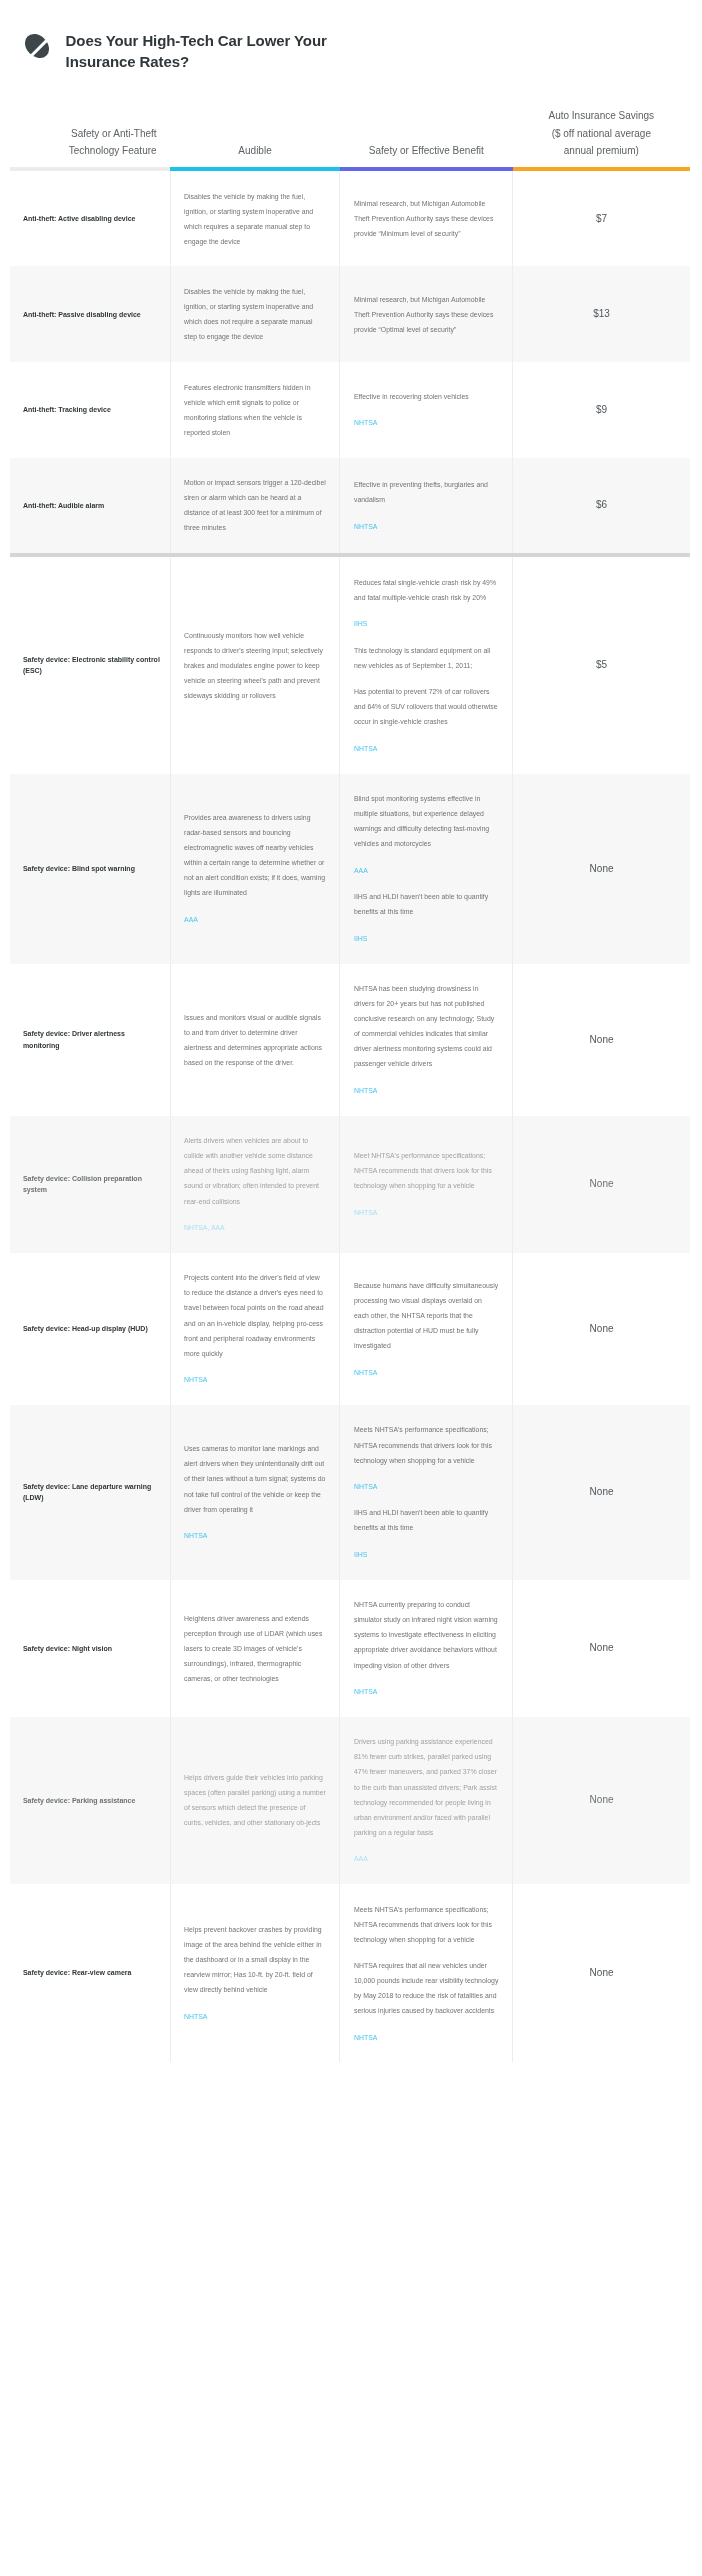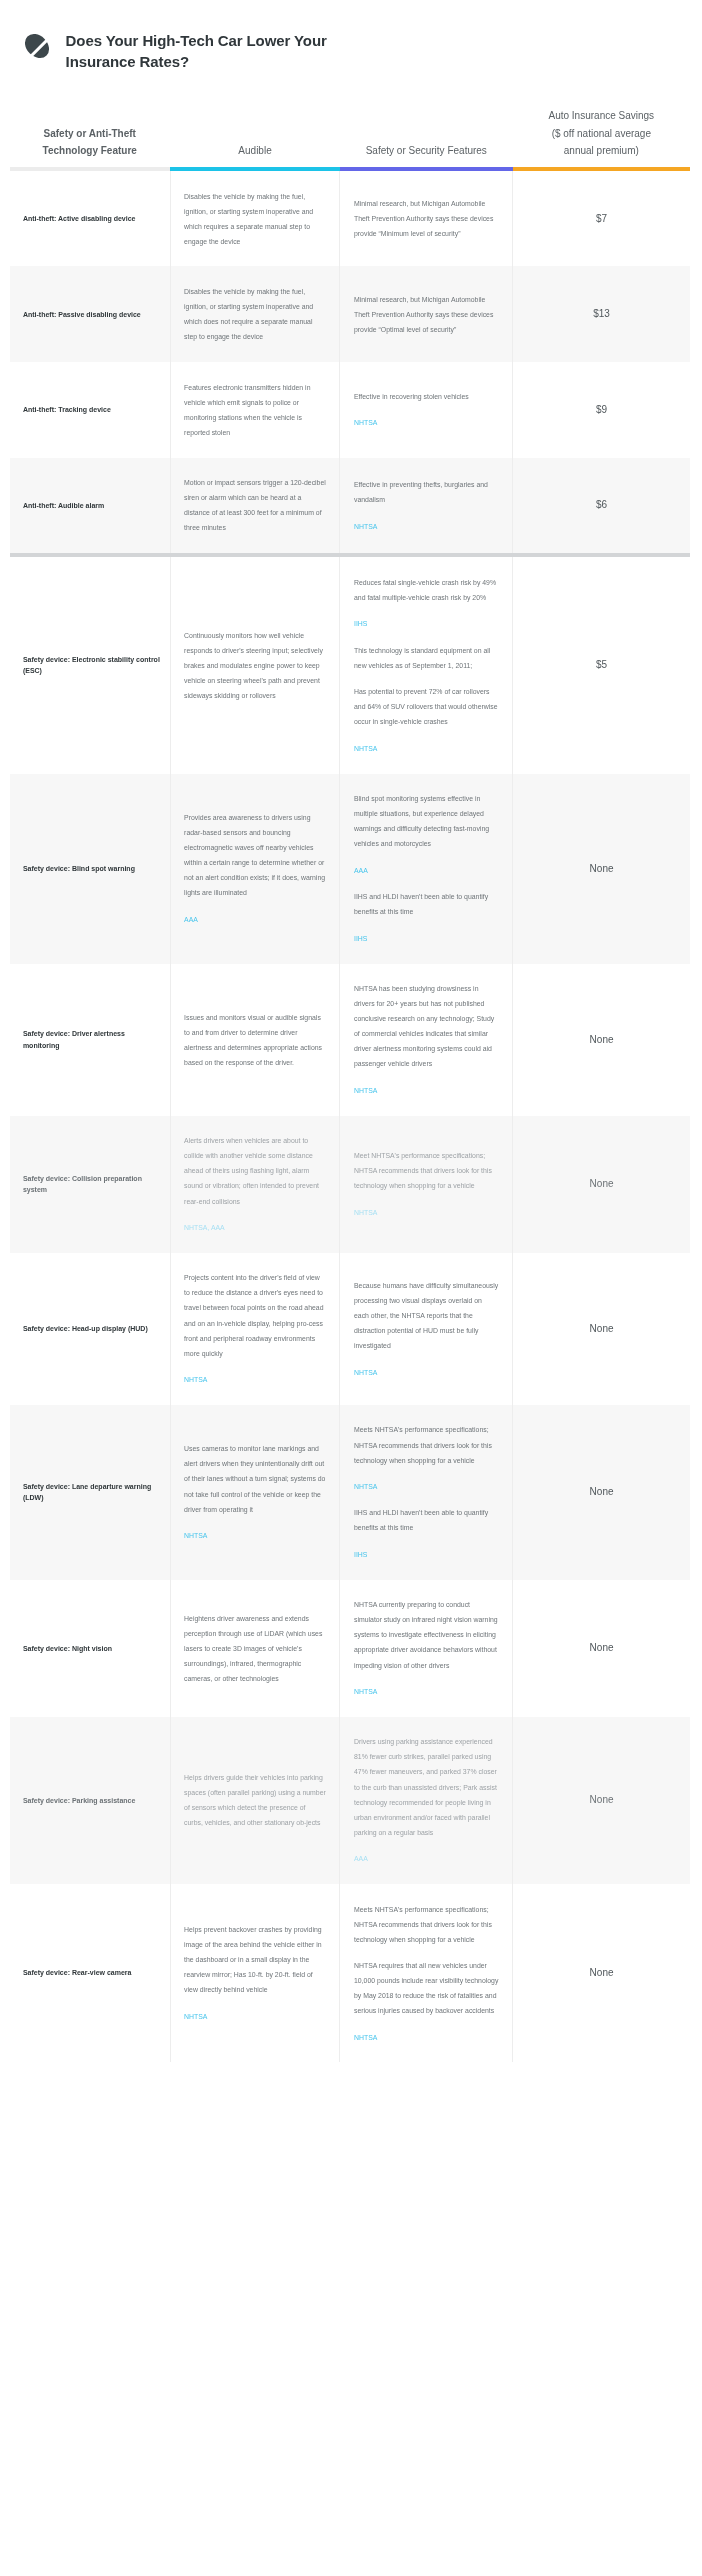--- a/index.html
+++ b/index.html
@@ -51,21 +51,21 @@
   col.c4 { width: 26.1%; }
 
   thead th {
     vertical-align: bottom;
     padding: 0 13.5px 8.3px 13.5px;
     font-weight: normal;
     font-size: 10px;
     line-height: 1.72;
     color: #5b6165;
   }
-  thead th.h1 { text-align: center; padding-left: 12.5px; font-weight: bold; }
+  thead th.h1 { text-align: right; padding-left: 12.5px; }
   thead th.h2, thead th.h3, thead th.h4 { text-align: center; }
 
   
   tr.accent td { height: 3.6px; padding: 0; border: none; }
   .bar { display: block; height: 3.6px; width: 100%; }
 
   tbody td {
     vertical-align: middle;
     padding: 17.7px 13.5px;
     font-size: 6.9px;
@@ -137,21 +137,21 @@
     <colgroup>
       <col class="c1">
         <col class="c2">
         <col class="c3">
         <col class="c4">
     </colgroup>
     <thead>
       <tr>
         <th class="h1">Safety or Anti-Theft Technology Feature</th>
         <th class="h2">Audible</th>
-        <th class="h3">Safety or Security Features</th>
+        <th class="h3">Safety or Effective Benefit</th>
         <th class="h4">
           <span id="savings-head-line">Auto Insurance Savings<br>($ off national average<br>annual premium)</span>
         </th>
       </tr>
       <tr class="accent">
         <td>
             <span class="bar" id="bar1" style="background: rgb(236, 236, 236);"></span>
           </td>
         <td>
             <span class="bar" id="bar2" style="background: rgb(28, 195, 232);"></span>

